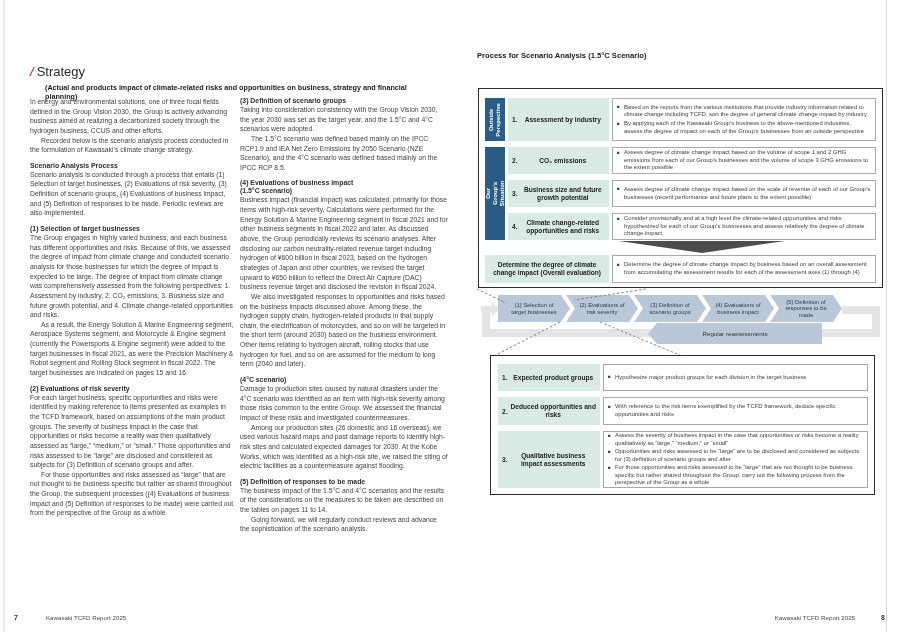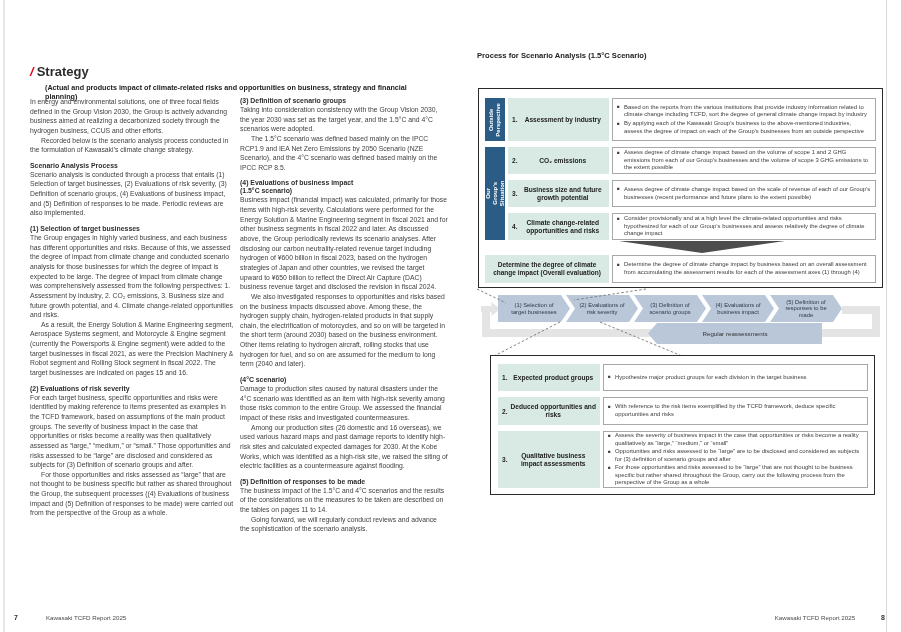--- a/index.html
+++ b/index.html
@@ -5,21 +5,21 @@
   html,body{margin:0;padding:0;}
   body{
     width:901px;height:632px;position:relative;background:#ffffff;
     font-family:"Liberation Sans", sans-serif;overflow:hidden;color:#3f3f3f;
   }
   .edge{position:absolute;top:0;height:632px;width:2px;background:#e6e6e6;}
   #edge-left{left:3px;}
   #edge-right{left:886px;background:#d8d8d8;width:1px;}
 
   
-  #lp-title-row{position:absolute;left:30px;top:64px;font-size:13px;font-weight:bold;color:#2b2b2b;}
+  #lp-title-row{position:absolute;left:30px;top:64px;font-size:13px;font-weight:normal;color:#2b2b2b;}
   #lp-title-row .slash{color:#e60012;margin-right:3px;font-style:italic;}
   #lp-subtitle{position:absolute;left:45px;top:83px;width:392px;font-size:7.2px;font-weight:bold;color:#222;}
   .col{position:absolute;top:97px;}
   #col1{left:30px;width:205px;}
   #col2{left:240px;width:208px;}
   .body{font-size:6.8px;line-height:1.42;margin:0;color:#3f3f3f;}
   .indent{text-indent:11px;}
   .subhead{font-size:6.9px;font-weight:bold;color:#2d2d2d;margin:7px 0 1px 0;}
   .subhead.tight{margin-top:0;}
 

